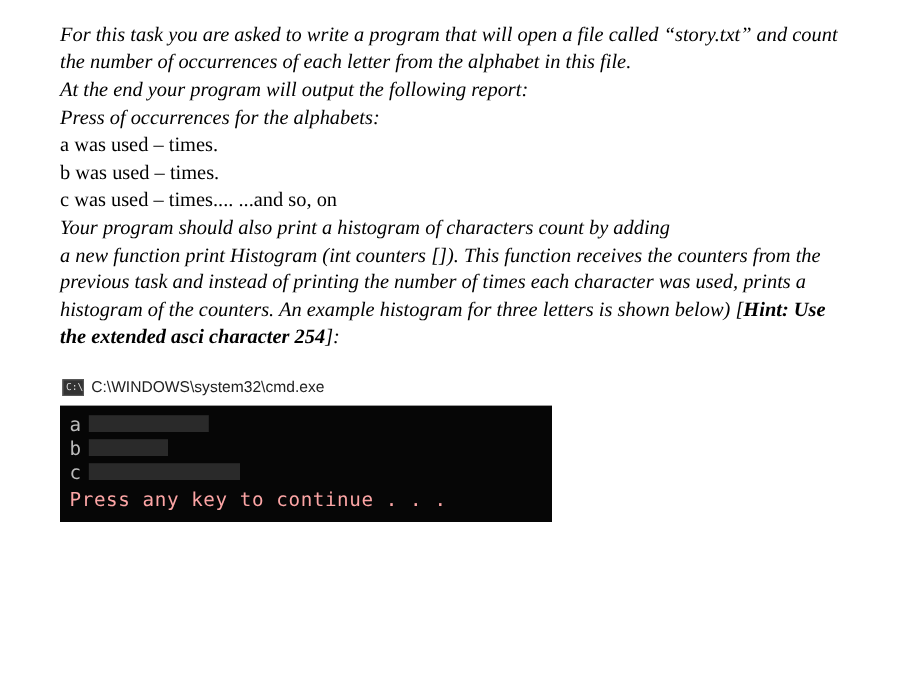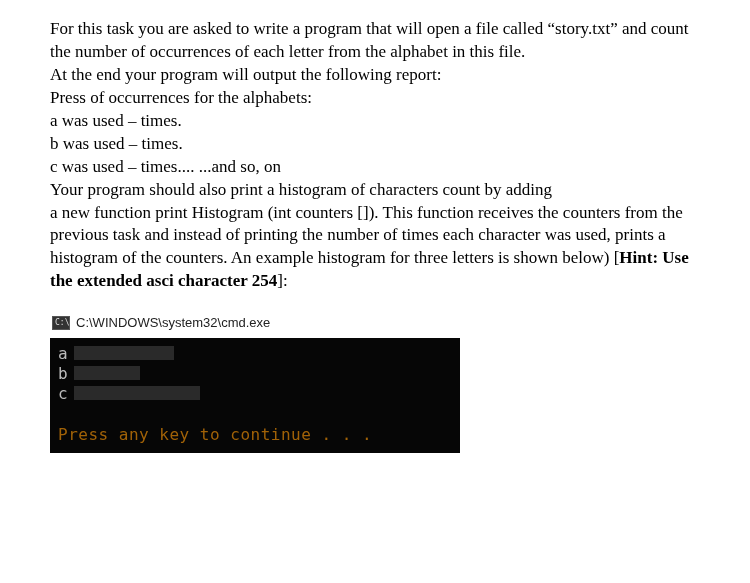--- a/index.html
+++ b/index.html
@@ -16,20 +16,21 @@
       height: 583px;
       padding: 18px 50px 10px 50px;
       color: #000;
     }
     .title {
       font-weight: bold;
       margin-bottom: 2px;
     }
     .para-text {
       margin-bottom: 0;
+      font-style: italic;
     }
     .italic {
     }
     .bold {
       font-weight: bold;
     }
     .terminal-wrap {
       margin-top: 18px;
     }
     .titlebar {
@@ -75,22 +76,22 @@
     .hist-label {
       width: 16px;
       color: #bbb;
     }
     .hist-bar {
       height: 14px;
       background: #2a2a2a;
       margin-bottom: 2px;
     }
     .continue-line {
-      color: #a16207;
-      margin-top: 20px;
+      color: #fca5a5;
+      margin-top: 2px;
       letter-spacing: 0.5px;
     }
   </style>
 </head>
 <body>
 
 <div>
 
 
   <div class="para-text">For this task you are asked to write a program that will open a file called “story.txt” and count the number of occurrences of each letter from the alphabet in this file.</div>

